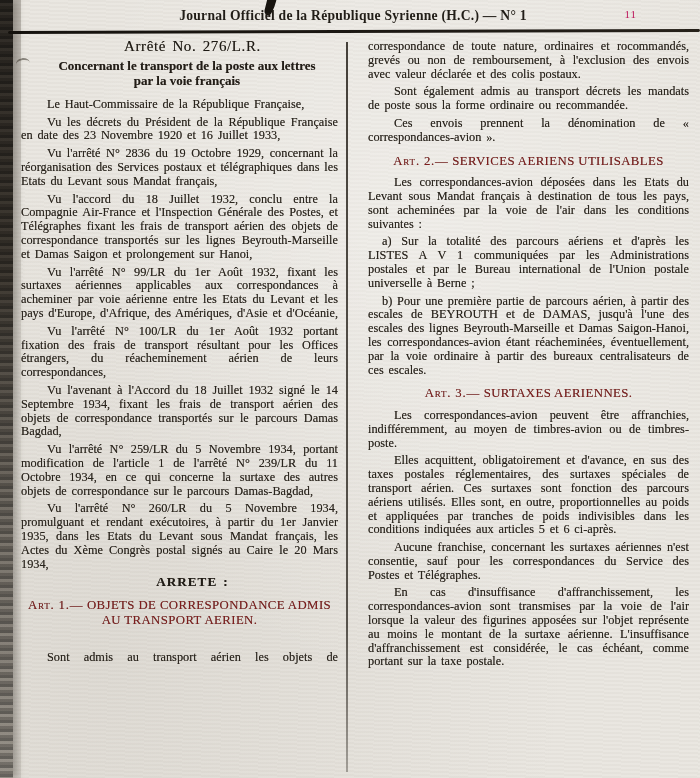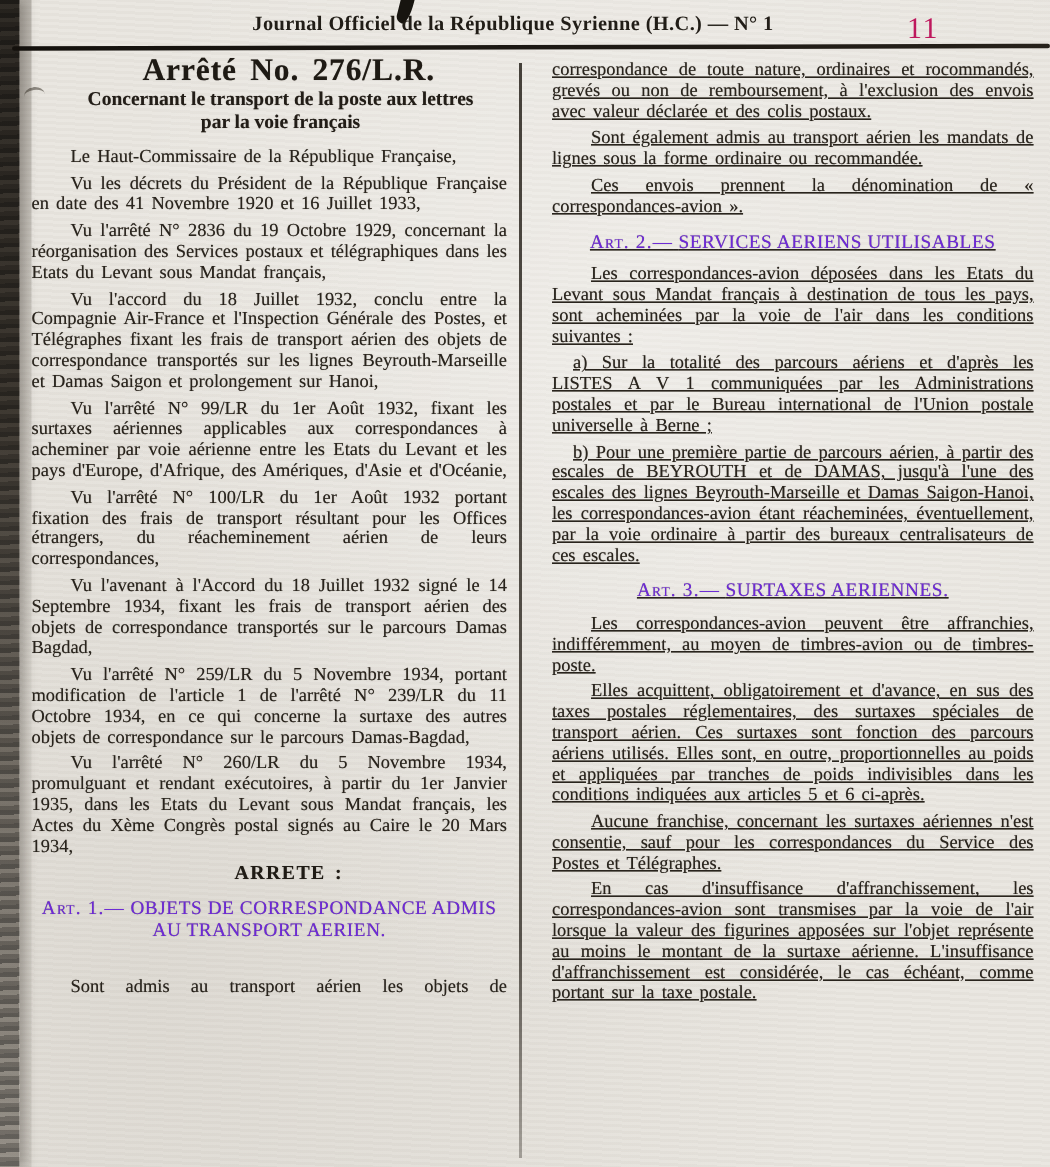--- a/index.html
+++ b/index.html
@@ -32,69 +32,69 @@
     position:absolute;left:266px;top:-6px;width:9px;height:22px;
     background:#17140f;border-radius:0 0 70% 70%/0 0 100% 30%;
     transform:rotate(14deg);
   }
   .margin-smudge{
     position:absolute;left:16px;top:58px;width:14px;height:9px;
     border-top:2px solid rgba(60,54,45,0.55);
     border-radius:50%;transform:rotate(-8deg);
   }
   .header{
-    position:absolute;top:8px;left:4px;width:664px;height:22px;
+    position:absolute;top:8px;left:15px;width:664px;height:22px;
   }
   .header-title{
     position:absolute;left:0;width:676px;text-align:center;
     font-size:13.6px;font-weight:700;letter-spacing:0.25px;
     color:#211d17;
   }
   .page-number{
     position:absolute;right:42px;top:0;
-    font-size:20px;font-weight:400;color:#be185d;letter-spacing:1px;
+    font-size:11px;font-weight:400;color:#be185d;letter-spacing:1px;
   }
   .header-rule{
     position:absolute;top:30px;left:8px;width:692px;height:3px;
     background:linear-gradient(to right,#14110d 0%, #1d1914 55%, #26211a 100%);
     border-radius:2px;transform:rotate(-0.15deg);
   }
   .column-divider{
     position:absolute;left:346px;top:42px;bottom:6px;width:1.5px;
     background:linear-gradient(to bottom, rgba(40,35,28,0.85), rgba(40,35,28,0.75) 80%, rgba(40,35,28,0.35));
   }
   .columns{
     position:absolute;top:40px;left:21px;width:668px;
     display:flex;gap:30px;
   }
   .col{width:317px;font-size:12.3px;line-height:13.8px;text-align:justify;}
-  .col-right{width:321px;text-decoration:underline;}
+  .col-right{width:321px;}
   p.body-p{margin:0 0 4px 0;text-indent:26px;word-spacing:0.14em;
     text-shadow:0 0 0.5px rgba(45,38,30,0.55);}
   p.no-indent{text-indent:0;}
   p.small-indent{text-indent:14px;}
   p.stretch{text-align-last:justify;margin-top:24px;}
   .decree-title{
     margin:5px 0 7px 0;text-align:center;text-indent:0;
-    font-size:21px;font-weight:700;letter-spacing:0.6px;color:#1e1a14;
+    font-size:15px;font-weight:400;letter-spacing:0.6px;color:#1e1a14;
   }
   .decree-subtitle{
     margin:0 0 10px 15px;text-align:center;font-weight:700;
     font-size:13px;line-height:15px;color:#221d17;
     text-shadow:0 0 0.5px rgba(45,38,30,0.5);
   }
   .decree-subtitle span{display:block;}
   .arrete-heading{
     margin:11px 0 9px 0;text-align:center;font-weight:700;
     font-size:13.2px;letter-spacing:1px;color:#1f1b15;
     text-shadow:0 0 0.5px rgba(45,38,30,0.5);
   }
   .art-heading{
     margin:9px 0 8px 0;text-align:center;text-indent:0;
-    font-size:12.8px;line-height:14.6px;letter-spacing:0.4px;color:#6d28d9;
+    font-size:12.8px;line-height:14.6px;letter-spacing:0.4px;color:#7f1d1d;
     padding:0 4px;
     text-shadow:0 0 0.5px rgba(45,38,30,0.55);
   }
   .art-label{font-variant:small-caps;letter-spacing:0.8px;}
   .first-gap{margin-top:6px;}
 </style>
 </head>
 <body>
 
 <div class="paper-texture"></div>
@@ -112,39 +112,39 @@
 
 <div class="columns">
 
   <div class="col">
     <p class="body-p decree-title">Arrêté  No. 276/L.R.</p>
     <div class="decree-subtitle">
       <span>Concernant le transport de la poste aux lettres</span>
       <span>par la voie français</span>
     </div>
     <p class="body-p first-gap">Le Haut-Commissaire de la République Française,</p>
-    <p class="body-p">Vu les décrets du Président de la République Française en date des 41 Novembre 1920 et 16 Juillet 1933,</p>
+    <p class="body-p">Vu les décrets du Président de la République Française en date des 23 Novembre 1920 et 16 Juillet 1933,</p>
     <p class="body-p">Vu l'arrêté N° 2836 du 19 Octobre 1929, concernant la réorganisation des Services postaux et télégraphiques dans les Etats du Levant sous Mandat français,</p>
     <p class="body-p">Vu l'accord du 18 Juillet 1932, conclu entre la Compagnie Air-France et l'Inspection Générale des Postes, et Télégraphes fixant les frais de transport aérien des objets de correspondance transportés sur les lignes Beyrouth-Marseille et Damas Saigon et prolongement sur Hanoi,</p>
     <p class="body-p">Vu l'arrêté N° 99/LR du 1er Août 1932, fixant les surtaxes aériennes applicables aux correspondances à acheminer par voie aérienne entre les Etats du Levant et les pays d'Europe, d'Afrique, des Amériques, d'Asie et d'Océanie,</p>
     <p class="body-p">Vu l'arrêté N° 100/LR du 1er Août 1932 portant fixation des frais de transport résultant pour les Offices étrangers, du réacheminement aérien de leurs correspondances,</p>
     <p class="body-p">Vu l'avenant à l'Accord du 18 Juillet 1932 signé le 14 Septembre 1934, fixant les frais de transport aérien des objets de correspondance transportés sur le parcours Damas Bagdad,</p>
     <p class="body-p">Vu l'arrêté N° 259/LR du 5 Novembre 1934, portant modification de l'article 1 de l'arrêté N° 239/LR du 11 Octobre 1934, en ce qui concerne la surtaxe des autres objets de correspondance sur le parcours Damas-Bagdad,</p>
     <p class="body-p">Vu l'arrêté N° 260/LR du 5 Novembre 1934, promulguant et rendant exécutoires, à partir du 1er Janvier 1935, dans les Etats du Levant sous Mandat français, les Actes du Xème Congrès postal signés au Caire le 20 Mars 1934,</p>
     <p class="body-p arrete-heading">ARRETE :</p>
     <div class="art-heading">
       <span class="art-label">Art. 1.—</span>
       <span>OBJETS DE CORRESPONDANCE ADMIS AU TRANSPORT AERIEN.</span>
     </div>
     <p class="body-p stretch">Sont admis au transport aérien les objets de</p>
   </div>
 
   <div class="col col-right">
     <p class="body-p no-indent">correspondance de toute nature, ordinaires et rocommandés, grevés ou non de remboursement, à l'exclusion des envois avec valeur déclarée et des colis postaux.</p>
-    <p class="body-p">Sont également admis au transport aérien les mandats de lignes sous la forme ordinaire ou recommandée.</p>
+    <p class="body-p">Sont également admis au transport décrets les mandats de poste sous la forme ordinaire ou recommandée.</p>
     <p class="body-p">Ces envois prennent la dénomination de « correspondances-avion ».</p>
 
     <div class="art-heading">
       <span class="art-label">Art. 2.—</span>
       <span>SERVICES AERIENS UTILISABLES</span>
     </div>
     <p class="body-p">Les correspondances-avion déposées dans les Etats du Levant sous Mandat français à destination de tous les pays, sont acheminées par la voie de l'air dans les conditions suivantes :</p>
     <p class="body-p small-indent">a) Sur la totalité des parcours aériens et d'après les LISTES A V 1 communiquées par les Administrations postales et par le Bureau international de l'Union postale universelle à Berne ;</p>
     <p class="body-p small-indent">b) Pour une première partie de parcours aérien, à partir des escales de BEYROUTH et de DAMAS, jusqu'à l'une des escales des lignes Beyrouth-Marseille et Damas Saigon-Hanoi, les correspondances-avion étant réacheminées, éventuellement, par la voie ordinaire à partir des bureaux centralisateurs de ces escales.</p>
 

